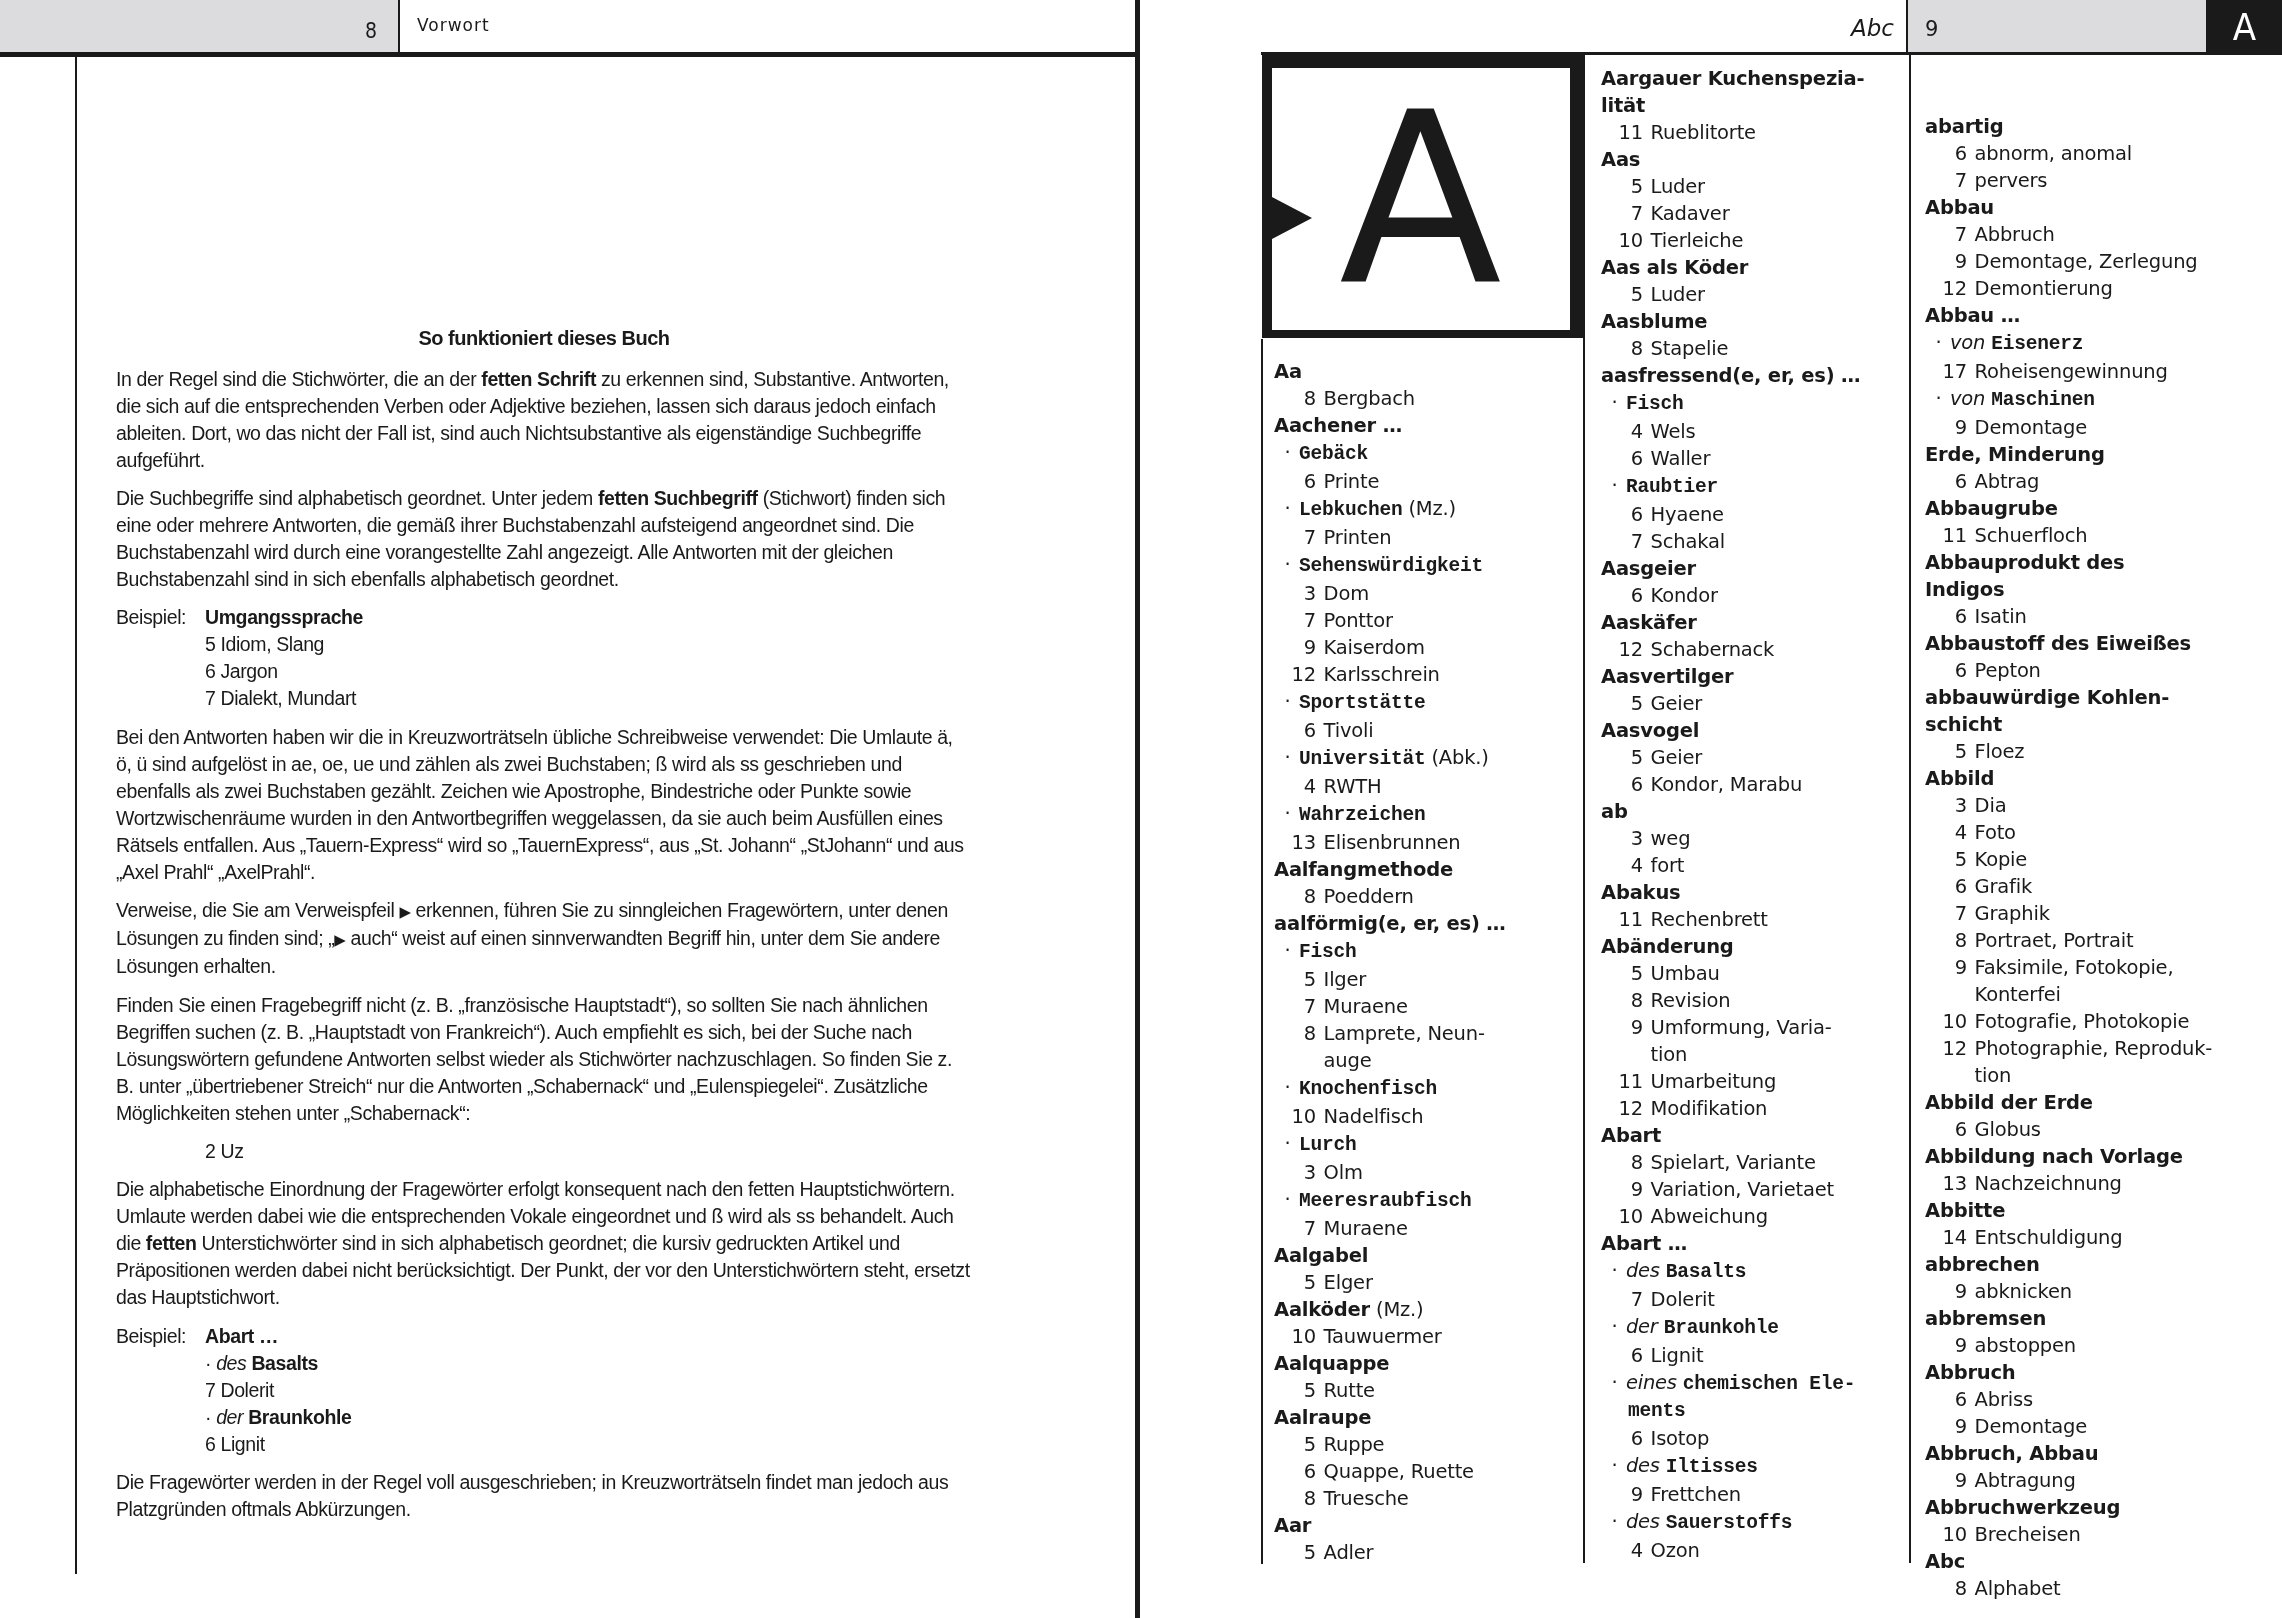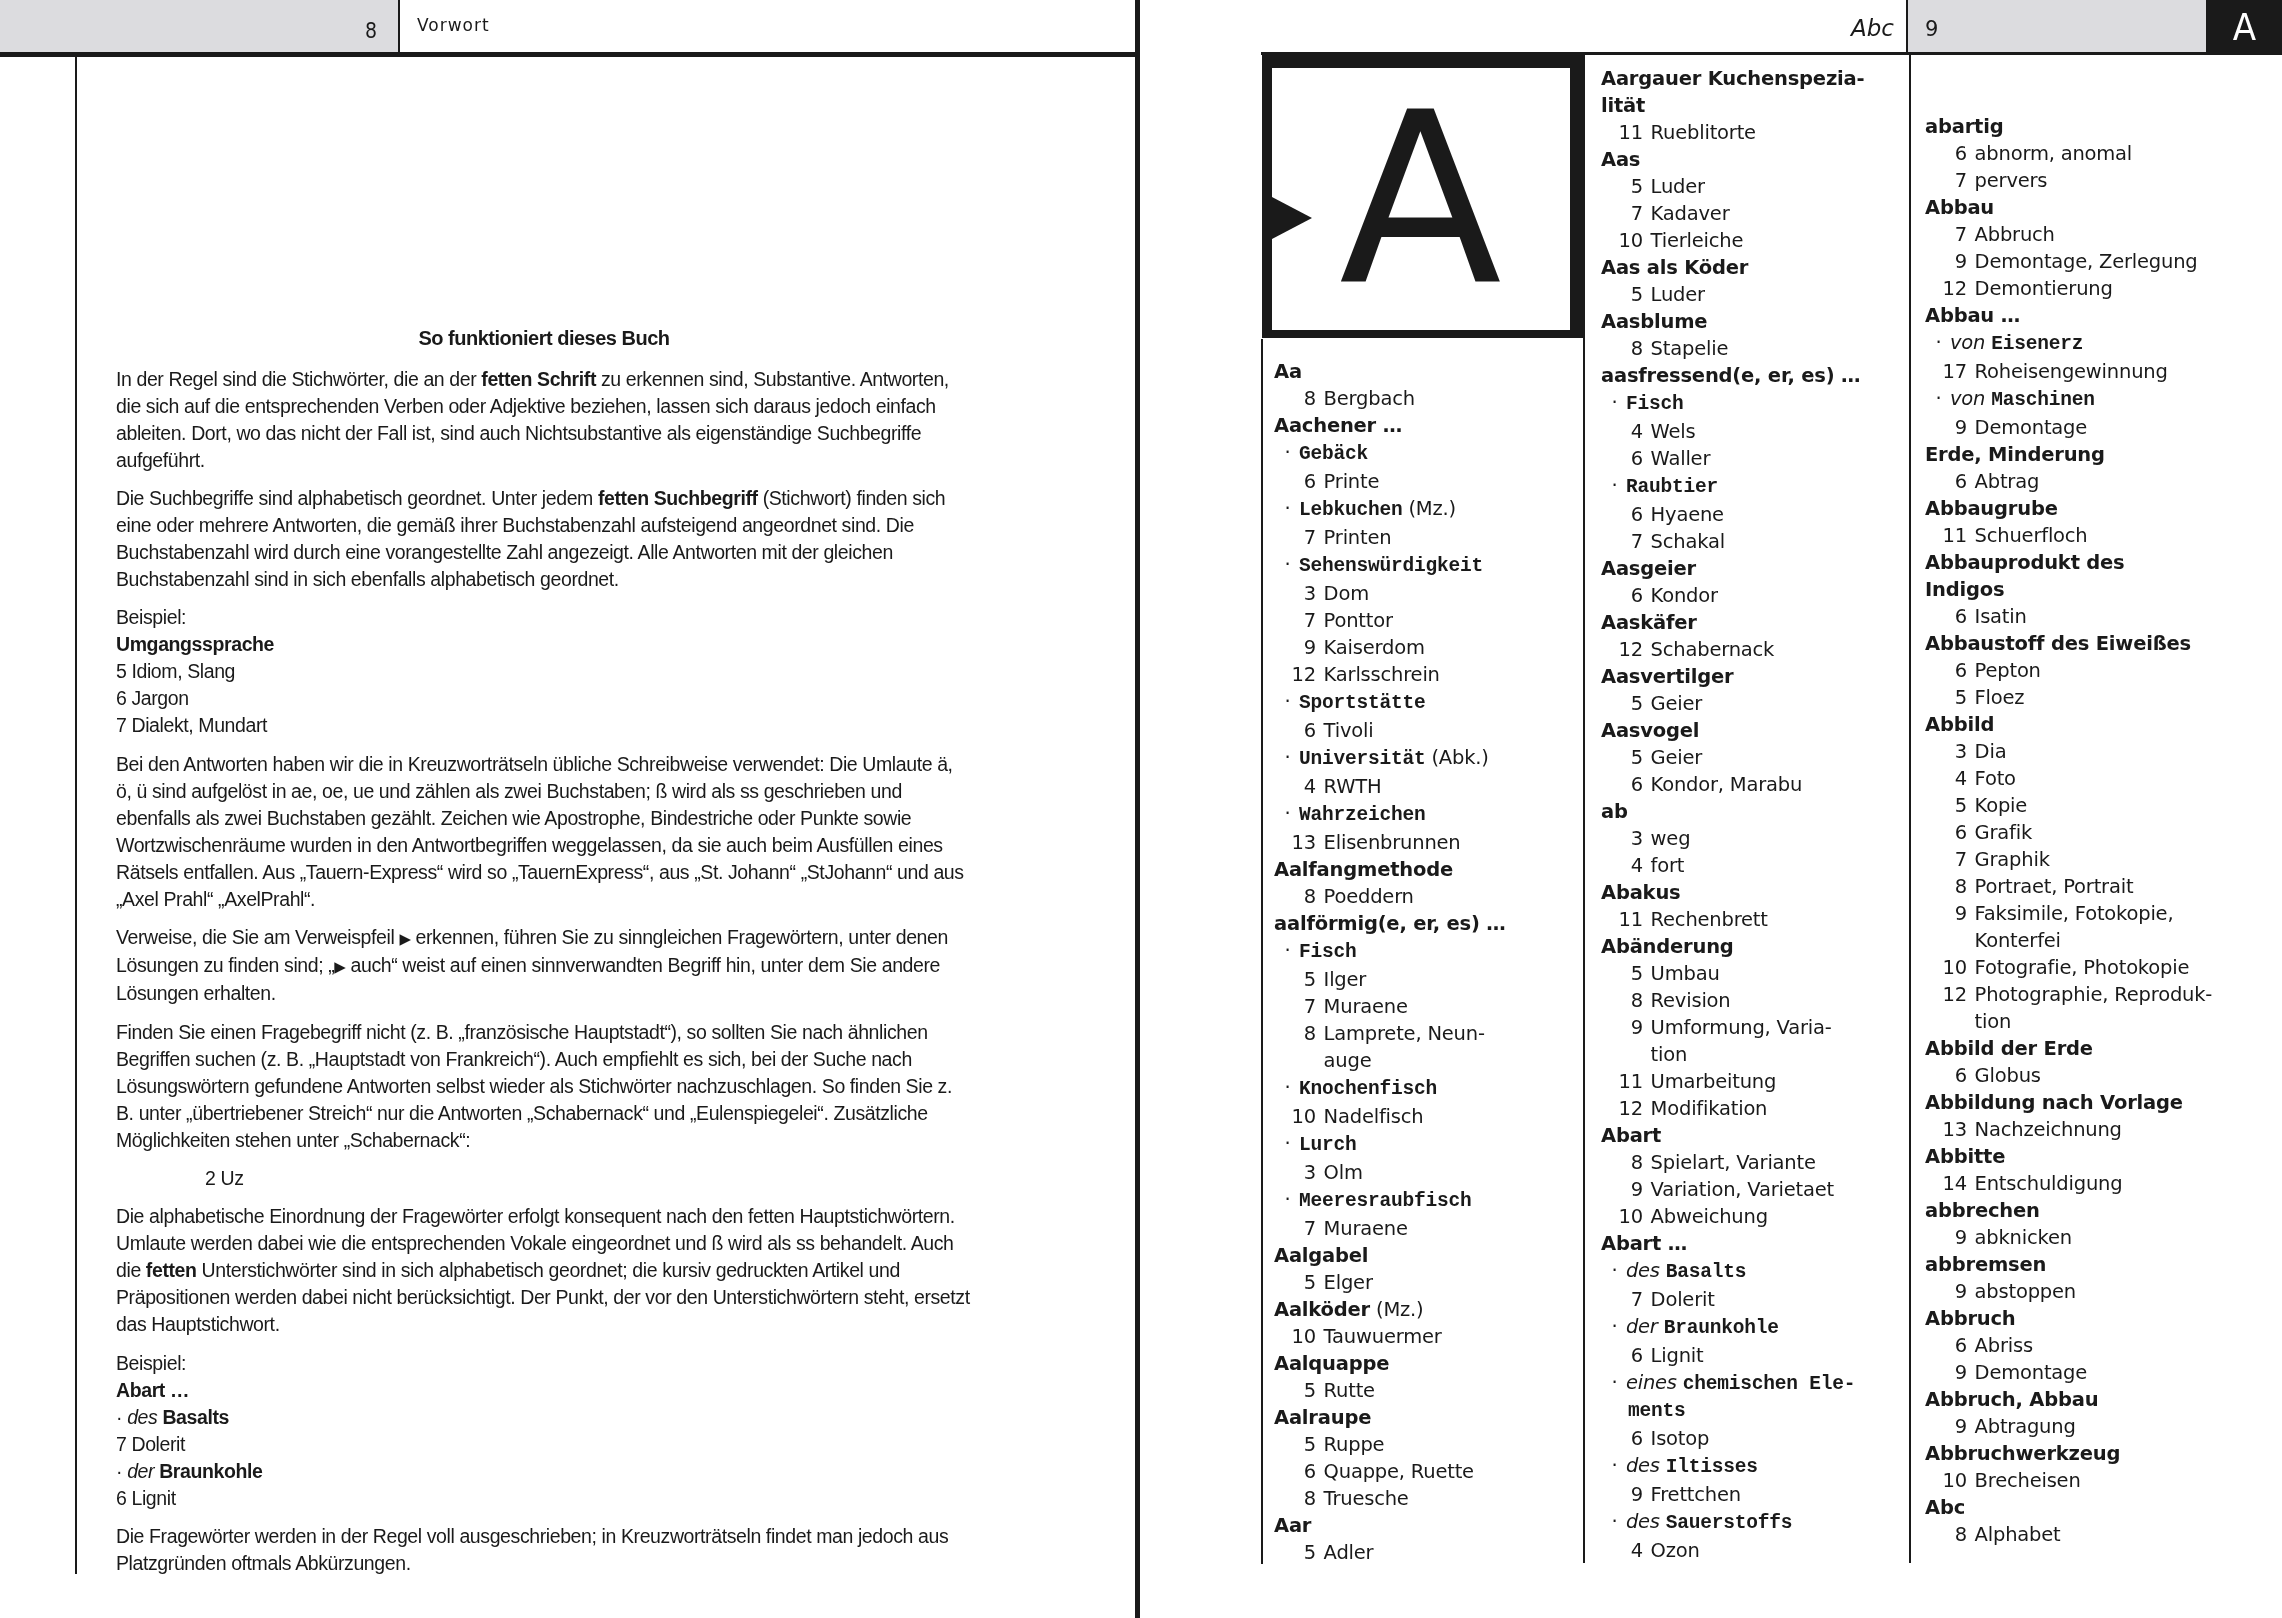--- a/index.html
+++ b/index.html
@@ -20,21 +20,21 @@
   .lh-vsep { position: absolute; left: 398px; top: 0; width: 1.9px; height: 55px; background: #1a1a1a; }
   .left-margin-line { position: absolute; left: 75px; top: 55px; width: 1.9px; height: 1519px; background: #1a1a1a; }
 
   .body-text {
     position: absolute; left: 116px; top: 318px; width: 856px;
     font-family: "Liberation Sans Narrow", "Liberation Sans", sans-serif;
     font-size: 19.5px; line-height: 27px; letter-spacing: -0.4px;
   }
   .section-title { font-size: 20px; font-weight: bold; margin: 0 0 7.6px 0; letter-spacing: -0.5px; line-height: 40px; text-align: center; }
   .body-text p { margin: 0 0 11.4px 0; }
-  .example { display: flex; margin: 0 0 11.4px 0; flex-direction: column; }
+  .example { display: flex; margin: 0 0 11.4px 0; }
   .example-label { width: 89px; flex: none; }
   .example-block { margin: 0 0 11.4px 89px; }
   .bold { font-weight: bold; }
   .ital { font-style: italic; }
   .arrow { font-size: 15px; }
 
   
   .rh-abc { position: absolute; left: 1851px; top: 15px; font-size: 23px; font-style: italic; font-family: "DejaVu Sans", sans-serif; }
   .rh-vsep { position: absolute; left: 1906px; top: 0; width: 1.9px; height: 55px; background: #1a1a1a; }
   .rh-gray { position: absolute; left: 1908px; top: 0; width: 298px; height: 53px; background: #dcdcdf; }
@@ -582,20 +582,21 @@
         <span>Isatin</span>
       </span>
     </div>
     <div class="hw"><span>Abbaustoff des Eiweißes</span></div>
     <div class="ans">
       <span class="n">6</span>
       <span class="w">
         <span>Pepton</span>
       </span>
     </div>
+    <div class="hw"><span>abbauwürdige Kohlen-</span><br><span>schicht</span></div>
     <div class="ans">
       <span class="n">5</span>
       <span class="w">
         <span>Floez</span>
       </span>
     </div>
     <div class="hw"><span>Abbild</span></div>
     <div class="ans">
       <span class="n">3</span>
       <span class="w">

